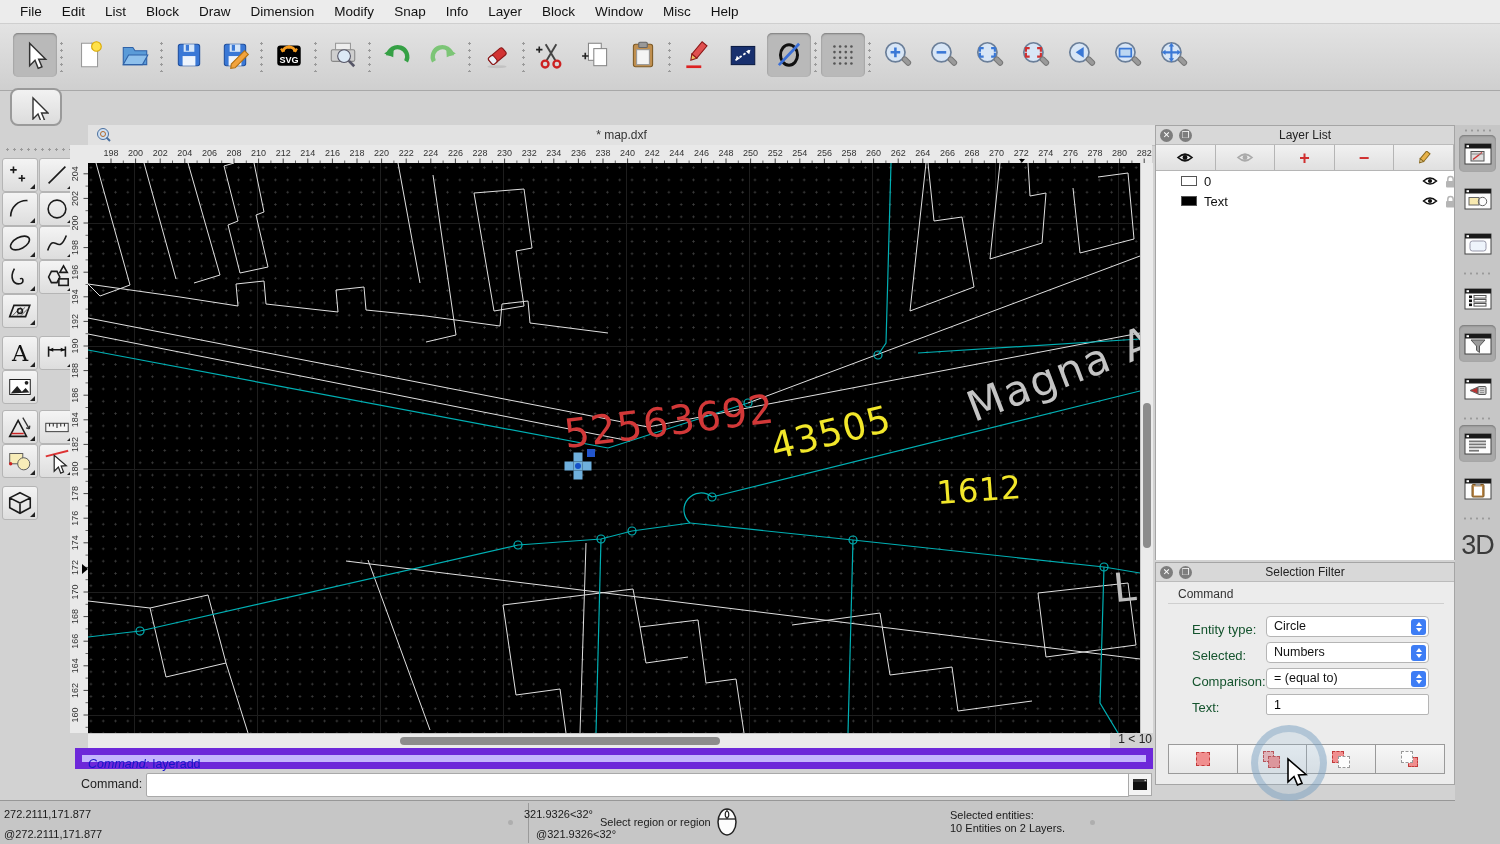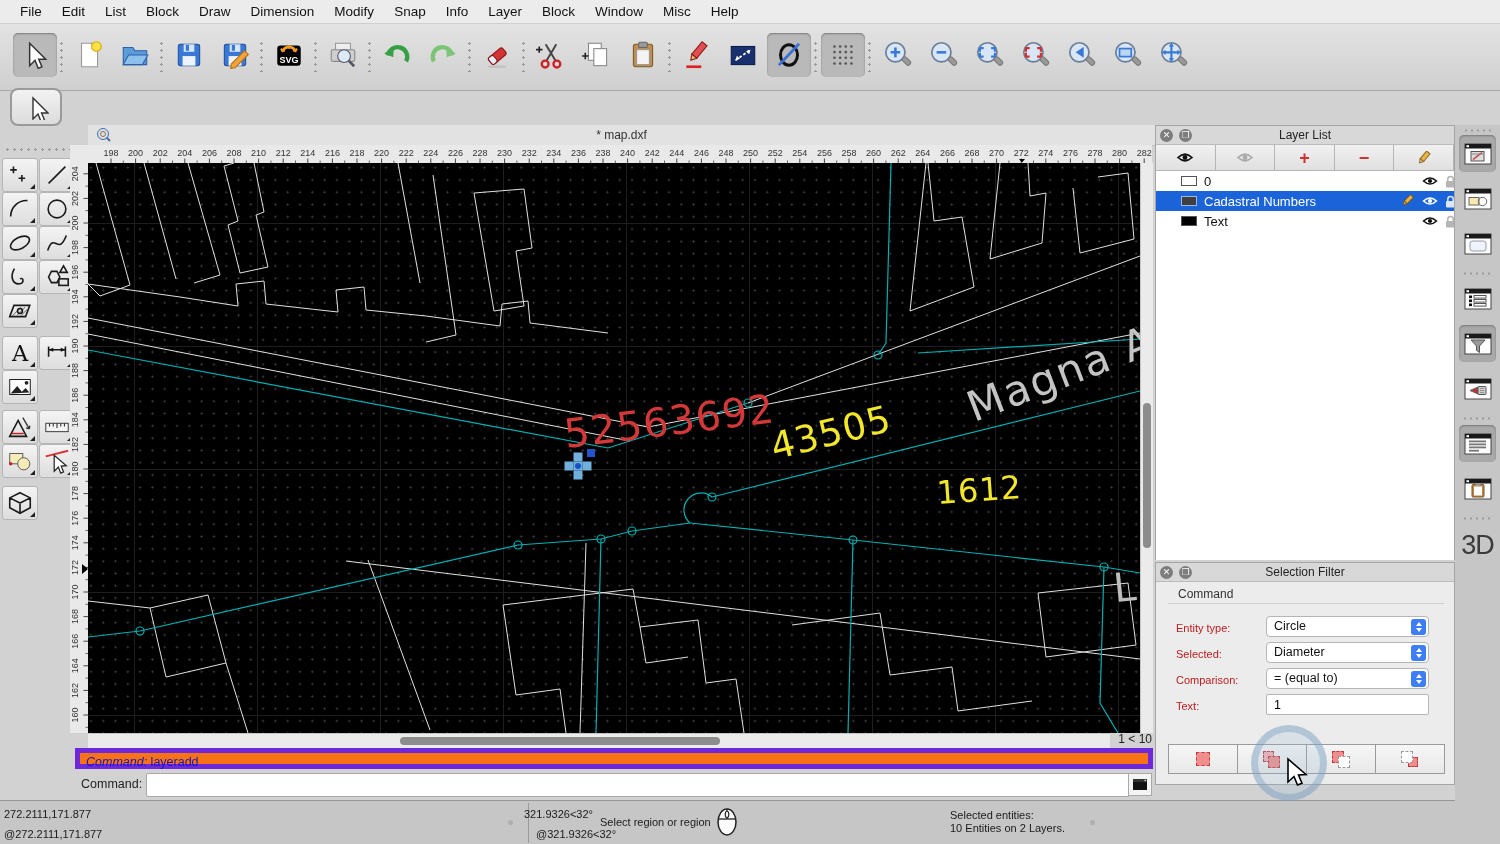--- a/index.html
+++ b/index.html
@@ -50,22 +50,22 @@
      background-size:123px 123px,123px 123px,12.3px 12.3px;
      background-position:46px 0,0 60px,9.1px 10.8px;}
   .canvas-svg{position:absolute;inset:0;}
   
   .hscroll{position:absolute;left:88px;top:733px;width:1022px;height:15px;background:#ebebeb;border-top:1px solid #c5c5c5;}
   .hthumb{position:absolute;left:312px;top:3px;width:320px;height:8px;background:#8c8c8c;border-radius:4px;}
   .vscroll{position:absolute;left:1140px;top:163px;width:12px;height:570px;background:#ebebeb;border-left:1px solid #c5c5c5;}
   .vthumb{position:absolute;left:2px;top:240px;width:8px;height:145px;background:#8c8c8c;border-radius:4px;}
   .zoom-ind{position:absolute;left:1100px;top:732px;width:52px;height:16px;font-size:12px;color:#222;text-align:right;}
   
-  .cmd-history{position:absolute;left:75px;top:748px;width:1078px;height:21px;background:#f97316;
-        border:5px solid #6d28d9;box-sizing:border-box;font-size:12.5px;line-height:19px;color:#1414c8;padding-left:6px;}
+  .cmd-history{position:absolute;left:75px;top:748px;width:1078px;height:21px;background:#c4b5fd;
+        border:7px solid #6d28d9;box-sizing:border-box;font-size:12.5px;line-height:19px;color:#1414c8;padding-left:6px;}
   .cmd-history .lbl{font-style:italic;}
   .cmd-row{position:absolute;left:75px;top:772px;width:1078px;height:26px;}
   .cmd-row .lbl{position:absolute;left:6px;top:5px;font-size:12.5px;color:#222;}
   .cmd-input{position:absolute;left:71px;top:1px;width:978px;height:20px;background:#fff;
         border:1px solid #a9a9a9;border-radius:2px;font-size:12px;font-family:"Liberation Sans",sans-serif;}
   .cmd-toggle{position:absolute;left:1053px;top:1px;width:22px;height:21px;background:#f4f4f4;
         border:1px solid #a9a9a9;display:flex;align-items:center;justify-content:center;}
   
   .statusbar{position:absolute;left:0;top:800px;width:1500px;height:44px;background:#c6c6c6;border-top:1px solid #979797;}
   .statusbar .t{position:absolute;font-size:11px;color:#1a1a1a;white-space:pre;}
@@ -82,21 +82,21 @@
         display:flex;align-items:center;justify-content:center;font-size:15px;}
   .layer-list{background:#fff;height:389px;overflow:hidden;}
   .layer-row{position:relative;height:20px;display:flex;align-items:center;font-size:13px;color:#111;}
   .layer-row.selected{background:#1b63d8;color:#fff;}
   .lr-swatch{position:absolute;left:25px;width:16px;height:10px;border:1px solid #555;box-sizing:border-box;}
   .lr-name{position:absolute;left:48px;white-space:nowrap;}
   .lr-ico{position:absolute;width:16px;height:13px;}
   
   .sf-grouplabel{position:absolute;left:22px;top:24px;font-size:12px;color:#333;}
   .sf-line{position:absolute;left:12px;top:40px;width:276px;height:1px;background:#cfcfcf;}
-  .sf-row-label{position:absolute;left:20px;font-size:11px;color:#b91c1c;}
+  .sf-row-label{position:absolute;left:36px;font-size:13px;color:#14532d;}
   .sf-combo{position:absolute;left:110px;width:163px;height:21px;background:#fff;border:1px solid #b5b5b5;
         border-radius:4px;box-sizing:border-box;font-size:12.5px;color:#111;line-height:19px;padding-left:7px;}
   .sf-stepper{position:absolute;right:2px;top:1.5px;width:15px;height:16px;background:#3d7df5;border-radius:3px;}
   .sf-stepper::before{content:"";position:absolute;left:4.5px;top:3px;border-left:3px solid transparent;
         border-right:3px solid transparent;border-bottom:4px solid #fff;}
   .sf-stepper::after{content:"";position:absolute;left:4.5px;bottom:3px;border-left:3px solid transparent;
         border-right:3px solid transparent;border-top:4px solid #fff;}
   .sf-input{position:absolute;left:110px;width:163px;height:21px;background:#fff;border:1px solid #b5b5b5;
         border-radius:2px;box-sizing:border-box;font-size:12.5px;padding-left:7px;font-family:"Liberation Sans",sans-serif;}
   .sf-actions{position:absolute;left:12px;top:181px;width:277px;height:30px;display:flex;
@@ -823,38 +823,20 @@
           <span class="lr-name">0</span>
           <span class="lr-ico" style="left: 266px;"><svg viewBox="0 0 16 12" width="16" height="12">
               <path d="M1.5 6 Q8 0 14.5 6 Q8 12 1.5 6 Z" fill="none" stroke="#111" stroke-width="1.5"></path>
               <circle cx="8" cy="6" r="2.1" fill="#111"></circle>
             </svg></span>
           <span class="lr-ico" style="left: 288px;"><svg viewBox="0 0 13 13" width="13" height="13">
               <rect x="2" y="6" width="9" height="6.5" rx="1" fill="#b5b5b5"></rect>
               <path d="M3.8 6 V4.2 a2.7 2.7 0 0 1 5.4 0 V6" fill="none" stroke="#b5b5b5" stroke-width="1.5"></path>
             </svg></span>
         </div>
-        <div class="layer-row selected">
-          <div class="lr-swatch" style="background: rgb(63, 63, 63); border-color: rgb(153, 184, 232);"></div>
-          <span class="lr-name">Cadastral Numbers</span>
-          <span class="lr-ico" style="left: 243px;"><svg viewBox="0 0 16 12" width="16" height="12">
-              <g transform="rotate(45 8 6)">
-                <rect x="6" y="-1" width="4" height="9" fill="#e8b34a" stroke="#7a5a18"></rect>
-                <path d="M6 8 l2 3 l2 -3 z" fill="#f5e0b0" stroke="#7a5a18"></path>
-              </g>
-            </svg></span>
-          <span class="lr-ico" style="left: 266px;"><svg viewBox="0 0 16 12" width="16" height="12">
-              <path d="M1.5 6 Q8 0 14.5 6 Q8 12 1.5 6 Z" fill="none" stroke="#fff" stroke-width="1.5"></path>
-              <circle cx="8" cy="6" r="2.1" fill="#fff"></circle>
-            </svg></span>
-          <span class="lr-ico" style="left: 288px;"><svg viewBox="0 0 13 13" width="13" height="13">
-              <rect x="2" y="6" width="9" height="6.5" rx="1" fill="#dce6f5"></rect>
-              <path d="M3.8 6 V4.2 a2.7 2.7 0 0 1 5.4 0 V6" fill="none" stroke="#dce6f5" stroke-width="1.5"></path>
-            </svg></span>
-        </div>
         <div class="layer-row">
           <div class="lr-swatch" style="background: rgb(0, 0, 0);"></div>
           <span class="lr-name">Text</span>
           <span class="lr-ico" style="left: 266px;"><svg viewBox="0 0 16 12" width="16" height="12">
               <path d="M1.5 6 Q8 0 14.5 6 Q8 12 1.5 6 Z" fill="none" stroke="#111" stroke-width="1.5"></path>
               <circle cx="8" cy="6" r="2.1" fill="#111"></circle>
             </svg></span>
           <span class="lr-ico" style="left: 288px;"><svg viewBox="0 0 13 13" width="13" height="13">
               <rect x="2" y="6" width="9" height="6.5" rx="1" fill="#b5b5b5"></rect>
               <path d="M3.8 6 V4.2 a2.7 2.7 0 0 1 5.4 0 V6" fill="none" stroke="#b5b5b5" stroke-width="1.5"></path>
@@ -873,21 +855,21 @@
     <div class="sf-line"></div>
 
     <div class="sf-row-label" style="top:59px">Entity type:</div>
     <div class="sf-combo" style="top:53px">
       <span>Circle</span>
       <div class="sf-stepper"></div>
     </div>
 
     <div class="sf-row-label" style="top:85px">Selected:</div>
     <div class="sf-combo" style="top:79px">
-      <span>Diameter</span>
+      <span>Numbers</span>
       <div class="sf-stepper"></div>
     </div>
 
     <div class="sf-row-label" style="top:111px">Comparison:</div>
     <div class="sf-combo" style="top:105px">
       <span>= (equal to)</span>
       <div class="sf-stepper"></div>
     </div>
 
     <div class="sf-row-label" style="top:137px">Text:</div>

